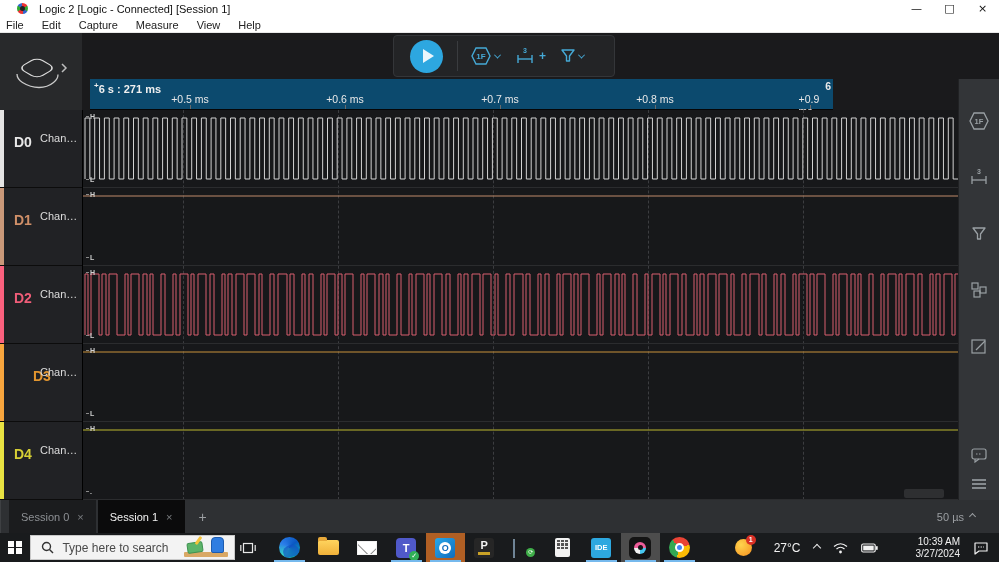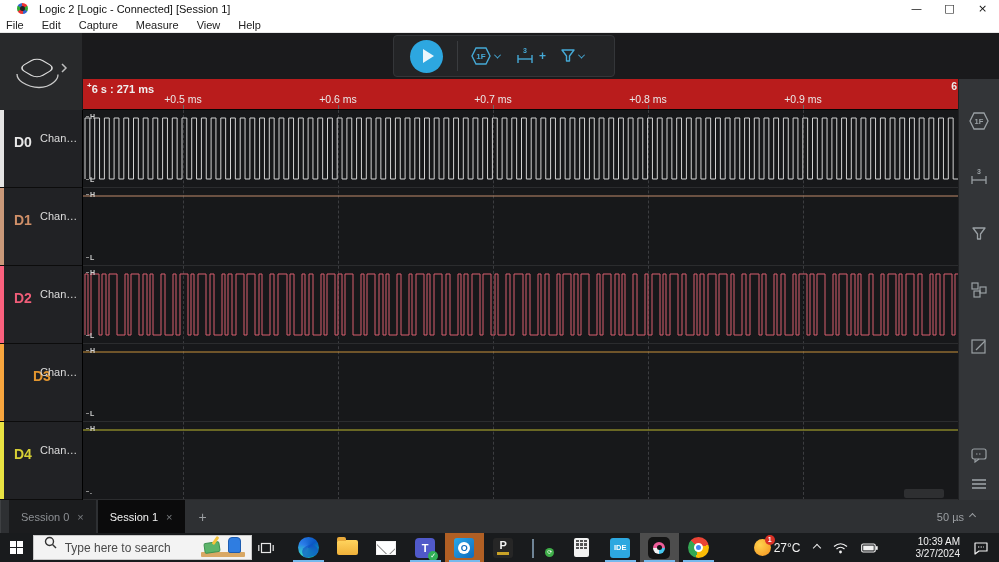--- a/index.html
+++ b/index.html
@@ -40,21 +40,21 @@
     border-bottom:7px solid transparent; margin-left:3px; }
   .tg-div { width:1px; height:30px; background:#3a3c3f; margin:0 12px 0 14px; }
   .tool-ic { display:flex; align-items:center; color:#45a9d6; margin-right:14px; gap:3px; }
   .chev { width:5px; height:5px; border-right:1.4px solid currentColor; border-bottom:1.4px solid currentColor;
     display:inline-block; }
   .chev.down { transform:rotate(45deg) translate(-1px,-1px); }
   .chev.up { transform:rotate(-135deg); }
   .plus { font-size:12px; color:#45a9d6; font-weight:bold; }
 
   
-  .ruler { position:absolute; left:83px; top:46px; width:876px; height:31px; background:#b91c1c;
+  .ruler { position:absolute; left:90px; top:46px; width:743px; height:31px; background:#0c4a6e;
     border-bottom:1px solid #060606; }
   .ruler-pos { position:absolute; left:4px; top:4px; font-size:11px; font-weight:bold; color:#efefef; }
   .ruler-pos .sup { font-size:8px; vertical-align:top; position:relative; top:-2px; }
   .tick-label { position:absolute; top:14px; transform:translateX(-50%); font-size:10.5px;
     font-weight:normal; color:#e9e9e9; }
   .tick-mark { position:absolute; bottom:0; width:1px; height:4px; background:#6a6a6a; }
   .ruler-edge { position:absolute; right:2px; top:1px; font-size:10.5px; font-weight:bold; color:#e9e9e9; }
 
   
   .ch-col { position:absolute; left:0; top:77px; width:82px; height:390px; background:#212225; }
@@ -94,21 +94,21 @@
   .zoom-ind { margin-left:auto; display:flex; align-items:center; gap:6px; color:#9b9ea2;
     font-size:11px; padding-right:24px; }
 
   
   .taskbar { position:absolute; left:0; top:533px; width:999px; height:29px; background:#191b1d;
     display:flex; align-items:center; }
   .start { width:34px; height:100%; display:flex; align-items:center; justify-content:center; }
   .win-logo { display:grid; grid-template-columns:6px 6px; grid-template-rows:6px 6px; gap:1.5px; }
   .win-logo i { background:#fdfdfd; }
   .searchbox { width:228px; height:25px; background:#f3f3f3; border:1px solid #c9c9c9;
-    display:flex; position:relative; }
+    display:flex; align-items:center; position:relative; }
   .searchbox .mag { margin:0 8px 0 10px; color:#333; }
   .searchbox input { border:none; outline:none; background:transparent; font-size:12px; color:#333;
     width:120px; font-family:"Liberation Sans",sans-serif; }
   .searchbox input::placeholder { color:#4a4a4a; }
   .search-art { position:absolute; right:6px; bottom:2px; width:44px; height:20px; }
   .art-desk { position:absolute; left:0; bottom:0; width:44px; height:5px; background:#d9a865; border-radius:1px; }
   .art-book { position:absolute; left:3px; bottom:4px; width:16px; height:11px; background:#5cb46a;
     border-radius:2px; transform:rotate(-8deg); border:1px solid #3e9150; }
   .art-pencil { position:absolute; left:13px; bottom:12px; width:3px; height:9px; background:#f5c33b;
     transform:rotate(35deg); border-radius:1px; }
@@ -158,21 +158,21 @@
   .ic-logic i { width:12px; height:12px; border-radius:50%;
     background:conic-gradient(#ef5d9a 0 90deg,#47c8f0 90deg 180deg,#f2f2f2 180deg 270deg,#ef5d9a 270deg);
     position:relative; }
   .ic-logic i::after { content:""; position:absolute; inset:3.5px; border-radius:50%; background:#141414; }
   .ic-chrome { width:21px; height:21px; border-radius:50%;
     background:conic-gradient(from -45deg,#ea4335 0 120deg,#fbbc05 120deg 240deg,#34a853 240deg 360deg);
     display:flex; align-items:center; justify-content:center; }
   .ic-chrome i { width:9px; height:9px; border-radius:50%; background:#4285f4; border:2px solid #fff; }
 
   .tray { margin-left:auto; display:flex; align-items:center; gap:13px; padding-right:10px; color:#f2f2f2; }
-  .weather { display:flex; align-items:center; gap:3px;padding-left:36px; }
+  .weather { display:flex; align-items:center; gap:22px;padding-left:36px; }
   .sun { width:17px; height:17px; border-radius:50%; background:radial-gradient(circle at 35% 35%,#ffd34d,#f58f1e); position:relative; }
   .sun .badge { position:absolute; right:-4px; top:-4px; width:10px; height:10px; border-radius:50%;
     background:#d93025; color:#fff; font-size:7px; line-height:10px; text-align:center; font-weight:bold; }
   .temp { font-size:12px; }
   .tray .chev { color:#e8e8e8; width:6px; height:6px; }
   .clock { text-align:right; font-size:10px; line-height:11.5px;margin-left:25px; }
 
   svg { display:block; }
 </style>
 </head>

